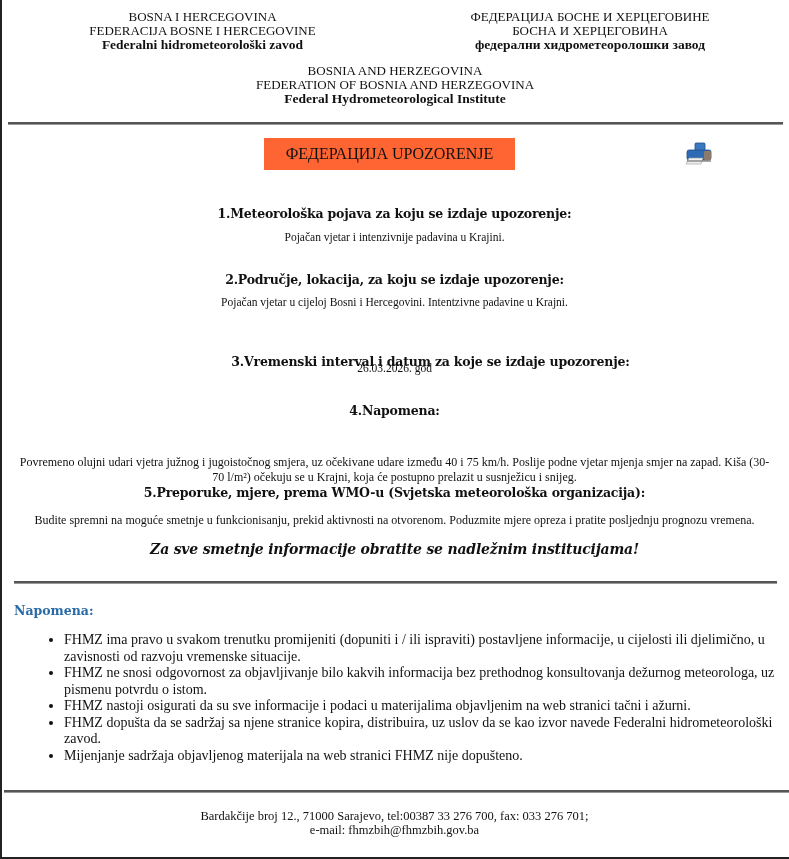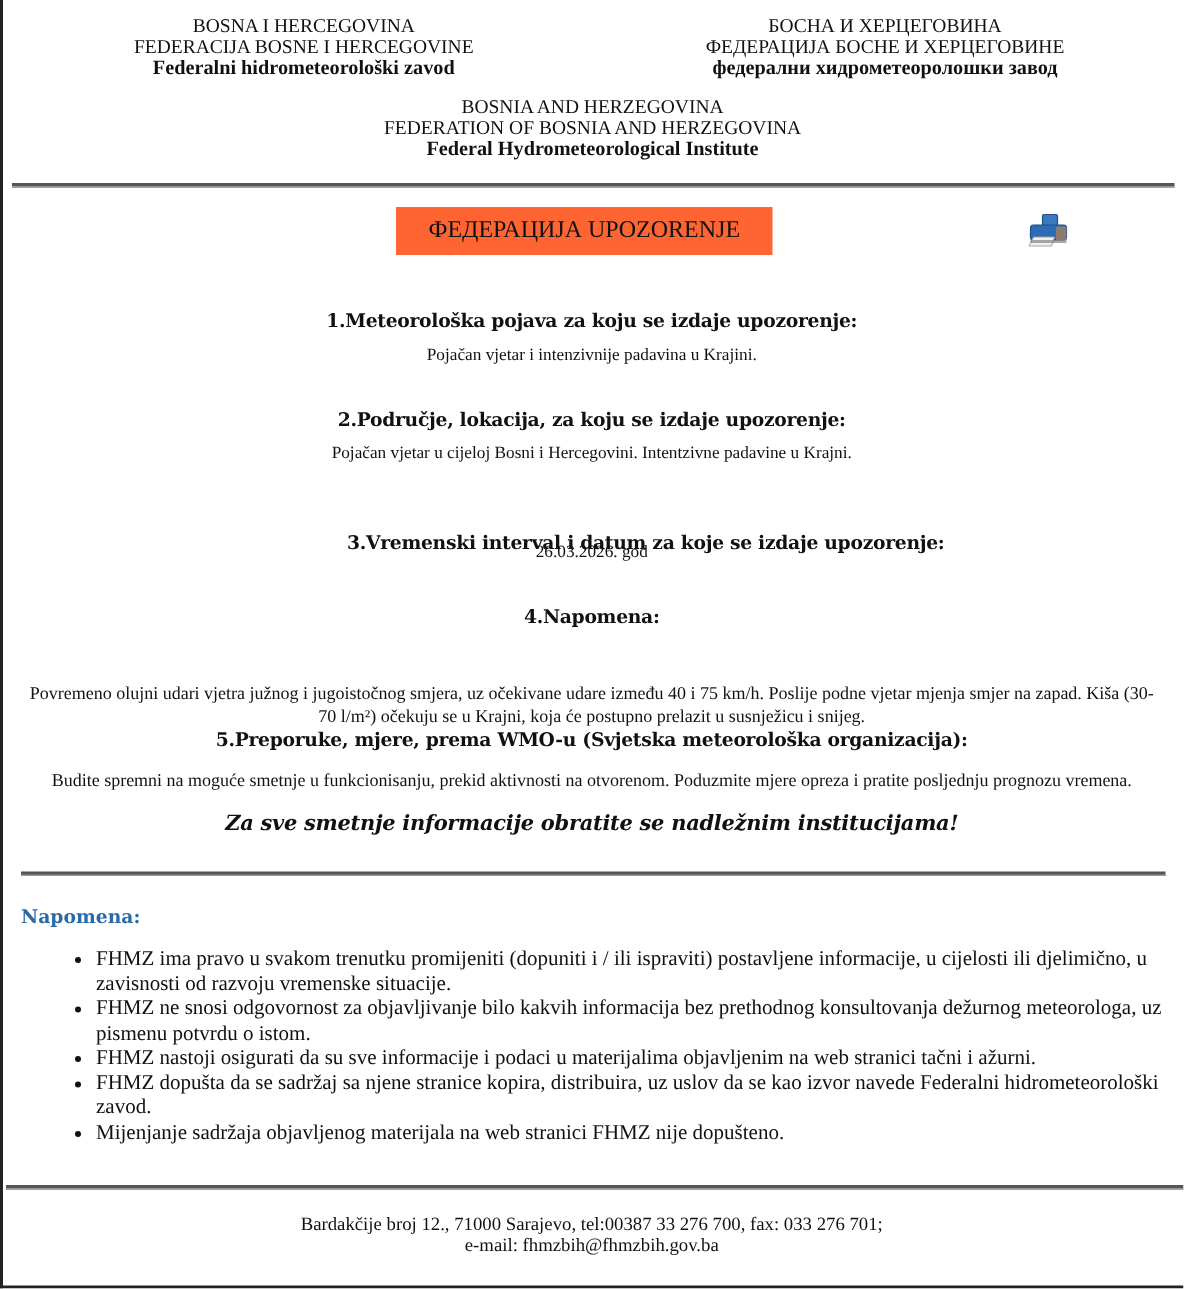--- a/index.html
+++ b/index.html
@@ -72,22 +72,22 @@
 
 <div class="frame"></div>
 
 <div id="hdr-left" class="hdr-col">
   <div>BOSNA I HERCEGOVINA</div>
   <div>FEDERACIJA BOSNE I HERCEGOVINE</div>
   <div class="b">Federalni hidrometeorološki zavod</div>
 </div>
 
 <div id="hdr-right" class="hdr-col">
+  <div>ФЕДЕРАЦИЈА БОСНЕ И ХЕРЦЕГОВИНЕ</div>
   <div>БОСНА И ХЕРЦЕГОВИНА</div>
-  <div>ФЕДЕРАЦИЈА БОСНЕ И ХЕРЦЕГОВИНЕ</div>
   <div class="b">федерални хидрометеоролошки завод</div>
 </div>
 
 <div id="hdr-center" class="hdr-col">
   <div>BOSNIA AND HERZEGOVINA</div>
   <div>FEDERATION OF BOSNIA AND HERZEGOVINA</div>
   <div class="b">Federal Hydrometeorological Institute</div>
 </div>
 
 <div id="hr1" class="hr"></div>

